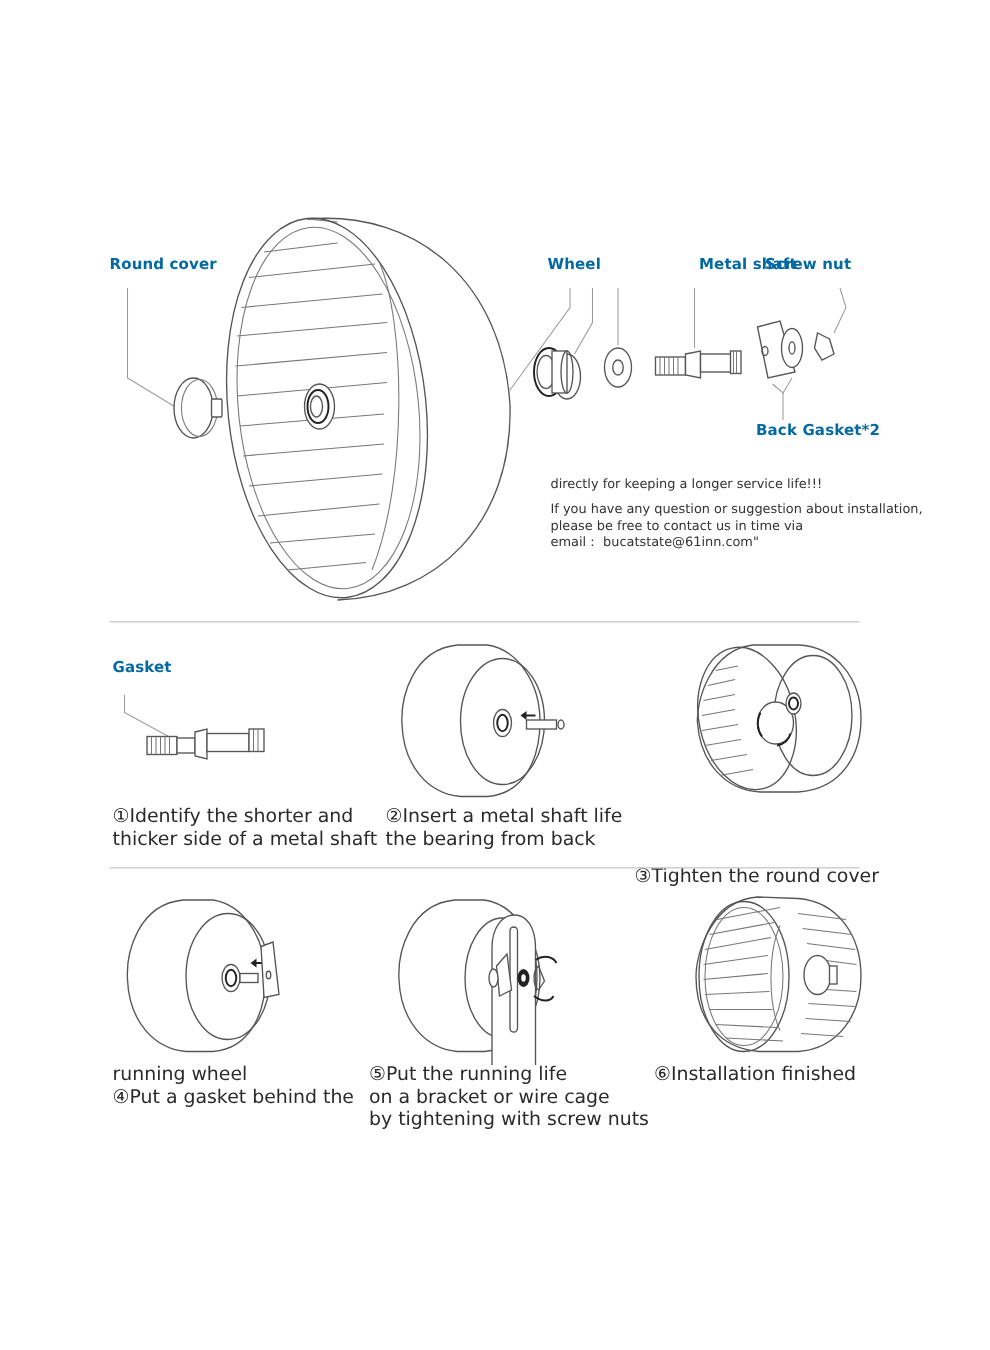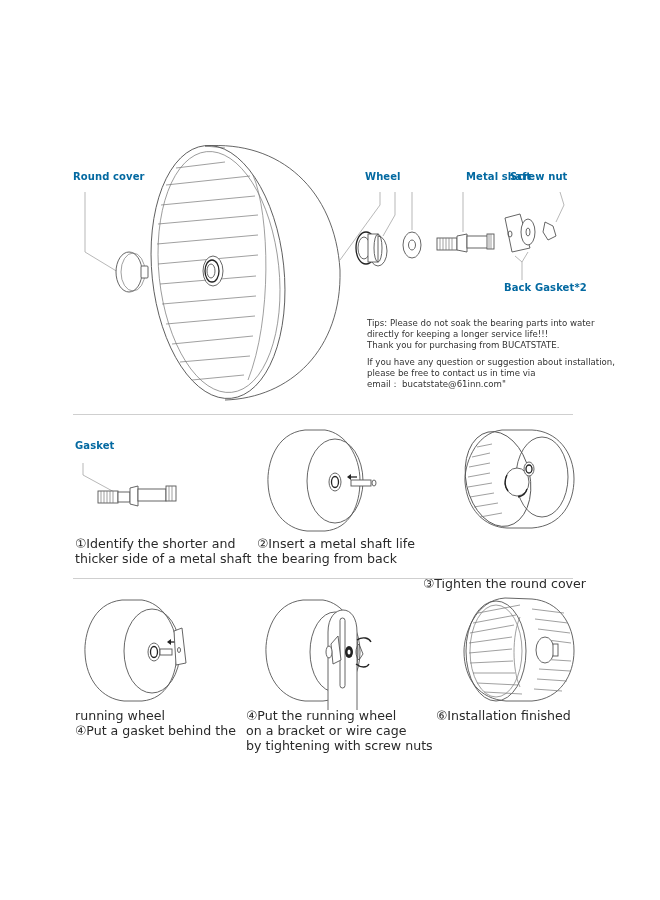--- a/index.html
+++ b/index.html
@@ -114,23 +114,21 @@
       <polyline class="lead" points="522,262 522,280"></polyline>
     </g>
 
     <g>
       <path class="fillw" d="M545,222 L 553,226 L 556,236 L 548,240 L 543,232 Z"></path>
       <polyline class="lead" points="560,192 564,205 556,222"></polyline>
     </g>
   </svg>
 
   <div class="abs tips" style="left:367px; top:318px;">
-    <p>Tips: Please do not soak the bearing parts into water</p>
     <p>directly for keeping a longer service life!!!</p>
-    <p>Thank you for purchasing from BUCATSTATE.</p>
     <div class="gap"></div>
     <p>If you have any question or suggestion about installation,</p>
     <p>please be free to contact us in time via</p>
     <p>email： bucatstate@61inn.com"</p>
   </div>
 </section>
 
 <div class="abs divider" style="left:73px; top:414px; width:500px;"></div>
 
 <section>
@@ -227,21 +225,21 @@
     <rect class="ln" x="77" y="26" width="5" height="70" rx="2.5"></rect>
     <path class="fillw" d="M68,52 L 75,44 L 78,68 L 70,72 Z"></path>
     <ellipse class="fillw" cx="66" cy="60" rx="3" ry="6"></ellipse>
     <ellipse cx="86" cy="60" rx="4" ry="6" fill="#222"></ellipse>
     <ellipse cx="86" cy="60" rx="1.5" ry="2.5" fill="#fff"></ellipse>
     <path class="ln" d="M96,52 C 92,55 92,65 96,68 L 100,62 Z"></path>
     <path class="lnd" d="M94,48 C 100,44 106,46 108,50"></path>
     <path class="lnd" d="M93,72 C 98,76 104,76 106,72"></path>
   </svg>
   <div class="abs caption" style="left:246px; top:708px;">
-    <div>④Put the running wheel</div>
+    <div>⑤Put the running life</div>
     <div>on a bracket or wire cage</div>
     <div>by tightening with screw nuts</div>
   </div>
 
   <svg width="130" height="115" style="left:460px; top:595px;">
     <path class="ln" d="M45,3 C 15,5 4,40 4,56 C 4,85 20,104 46,106 L 72,106 C 100,104 114,80 114,56 C 114,28 98,6 72,4 Z"></path>
     <ellipse class="ln" cx="36" cy="56" rx="30" ry="50"></ellipse>
     <ellipse class="ln2" cx="36" cy="56" rx="26" ry="46"></ellipse>
     <path class="ln2" d="M60,22 C 52,40 52,75 60,92"></path>
     <g class="ln2">

